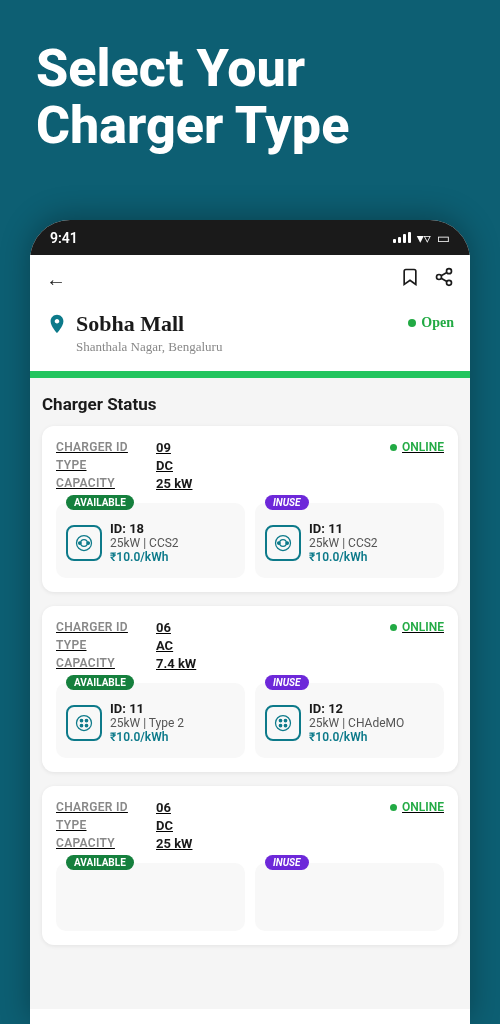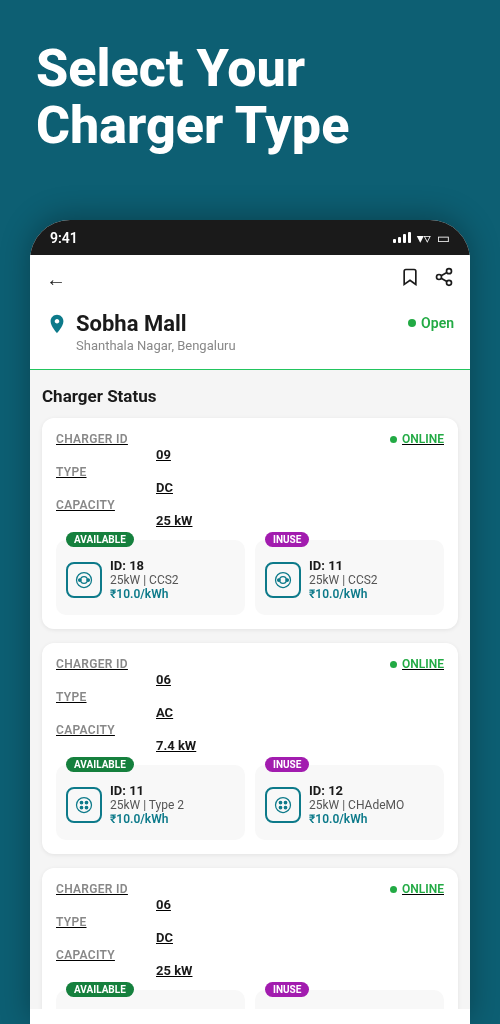--- a/index.html
+++ b/index.html
@@ -114,21 +114,22 @@
       cursor: pointer;
     }
 
     
     .location-header {
       background: #ffffff;
       padding: 8px 16px 16px 16px;
       display: flex;
       align-items: flex-start;
       justify-content: space-between;
-      border-bottom: 1px solid #22c55e;
+      border-bottom: 7px solid #22c55e;
+      font-family: Liberation Serif, serif;
     }
 
     .location-info {
       display: flex;
       align-items: flex-start;
       gap: 8px;
     }
 
     .location-pin-icon {
       color: #0d7a8a;
@@ -204,21 +205,20 @@
       font-size: 12px;
       font-weight: 600;
       color: #888;
       letter-spacing: 0.3px;
     }
 
     .info-value {
       font-size: 13px;
       font-weight: 700;
       color: #1a1a1a;
-      margin-top: 15px;
     }
 
     .online-badge {
       display: flex;
       align-items: center;
       gap: 5px;
       color: #22aa44;
       font-size: 12px;
       font-weight: 600;
     }
@@ -260,22 +260,23 @@
       font-size: 10px;
       font-weight: 700;
     }
 
     .status-available {
       background: #15803d;
       color: white;
     }
 
     .status-inuse {
-      background: #a21caf;
+      background: #6d28d9;
       color: white;
+      font-style: italic;
     }
 
     .connector-icon {
       width: 36px;
       height: 36px;
       border-radius: 8px;
       border: 2px solid #0d7a8a;
       display: flex;
       align-items: center;
       justify-content: center;

